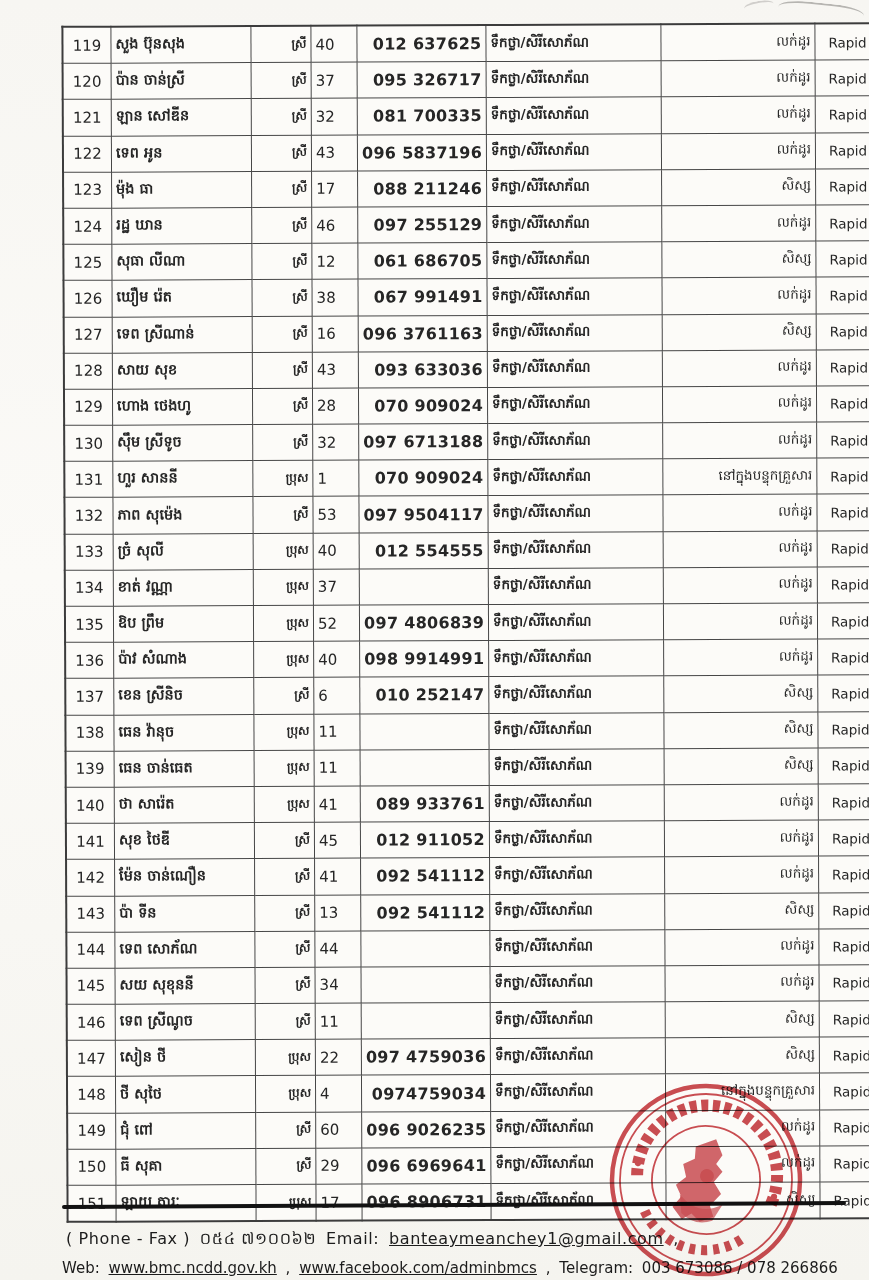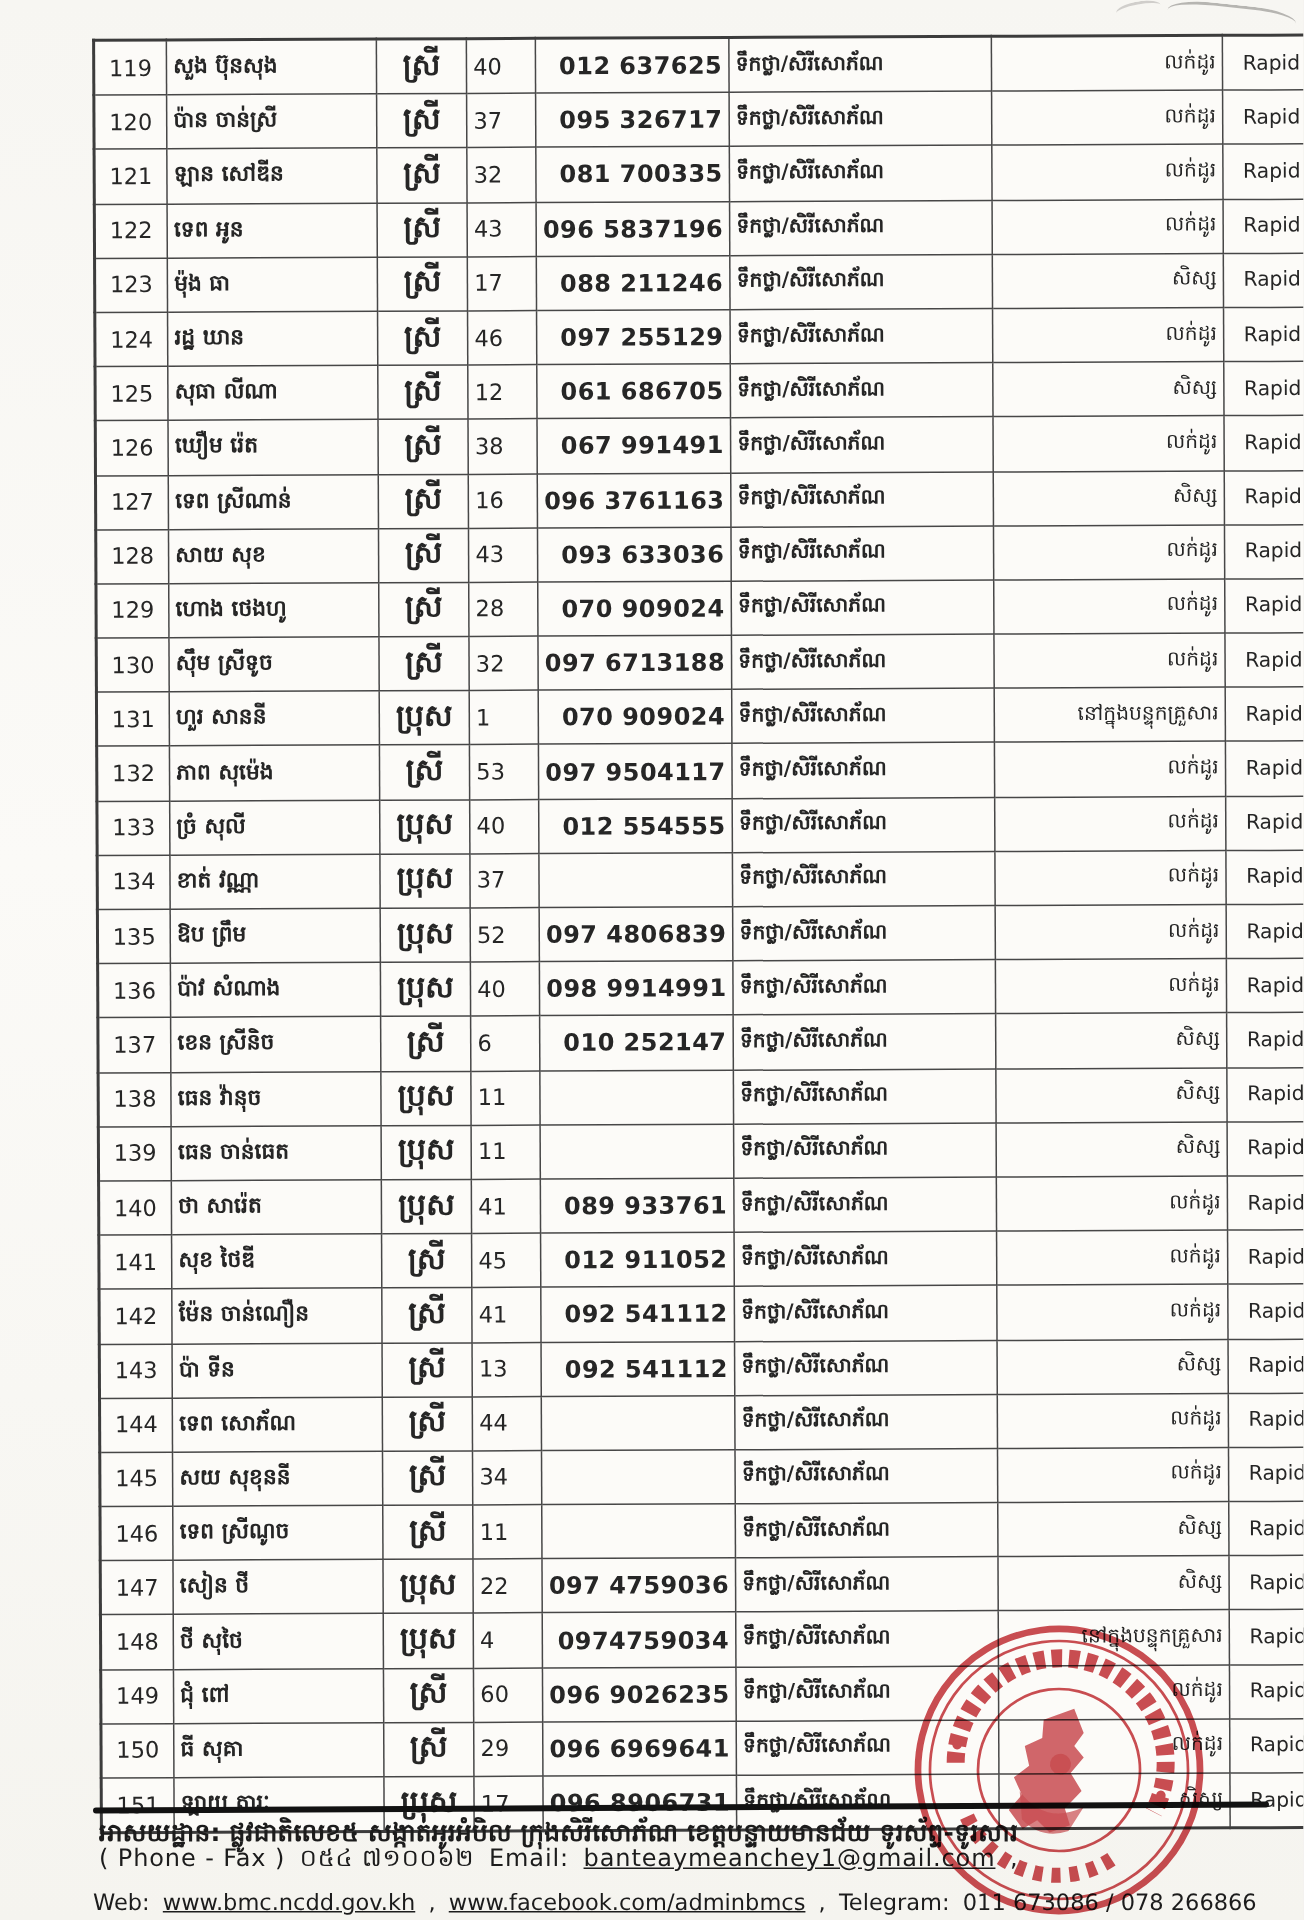--- a/index.html
+++ b/index.html
@@ -22,21 +22,21 @@
   table.records td{
     border:1.5px solid #474747;
     height:35.2px;
     padding:0 4px;
     overflow:hidden;white-space:nowrap;
     color:#262626;vertical-align:middle;
   }
   table.records{border:2.5px solid #3c3c3c;}
   .col-no{width:39px;text-align:center;font-size:15px;margin-top:28px;}
   .col-name{width:131px;font-weight:700;font-size:14.5px;padding-left:10px;}
-  .col-gender{width:51px;text-align:center;font-weight:700;font-size:20px;}
+  .col-gender{width:51px;text-align:right;font-weight:700;font-size:12px;}
   .col-age{width:37px;text-align:left;font-size:15px;}
   .col-phone{width:120px;text-align:right;font-size:16px;letter-spacing:.3px;font-weight:bold;}
   .col-location{width:166px;font-weight:700;font-size:13.5px;padding-left:8px;}
   .col-occupation{width:145px;font-weight:400;font-size:13.5px;padding-left:10px;text-align:right;}
   .col-test{width:87px;text-align:center;font-size:13.5px;color:#3d3d3d;}
   
   .footer-rule{
     position:absolute;left:62px;top:1203px;width:784px;height:4px;
     background:#121212;transform:rotate(-0.3deg);border-radius:2px;
   }
@@ -402,38 +402,37 @@
           <td class="col-phone">096 8906731</td>
           <td class="col-location">ទឹកថ្លា/សិរីសោភ័ណ</td>
           <td class="col-occupation">សិស្ស</td>
           <td class="col-test">Rapid Test</td>
         </tr>
       </tbody>
   </table>
 
   <div class="footer-rule"></div>
 
-  <div class="footer-line footer-address">អាសយដ្ឋាន: ផ្លូវជាតិលេខ៥ សង្កាត់អូរអំបិល ក្រុងសិរីសោភ័ណ ខេត្តបន្ទាយមានជ័យ ទូរស័ព្ទ-ទូរសារ</div>
 
   <div class="footer-line footer-phone">
     <span>( Phone - Fax )</span>
     <span>០៥៤ ៧១០០៦២</span>
     <span>Email:</span>
     <span class="u">banteaymeanchey1@gmail.com</span>
     <span>,</span>
   </div>
 
   <div class="footer-line footer-web">
     <span>Web:</span>
     <span class="u">www.bmc.ncdd.gov.kh</span>
     <span>,</span>
     <span class="u">www.facebook.com/adminbmcs</span>
     <span>,</span>
     <span>Telegram:</span>
-    <span>011 673086 / 078 266866</span>
+    <span>003 673086 / 078 266866</span>
   </div>
 
   <svg class="stamp" viewBox="0 0 200 200">
     <g fill="none" stroke="#c0272d">
       <circle cx="100" cy="100" r="94" stroke-width="4.5"></circle>
       <circle cx="100" cy="100" r="86" stroke-width="1.8"></circle>
       <circle cx="100" cy="100" r="54" stroke-width="1.8"></circle>
 
       <path d="M 32 112 A 70 70 0 1 1 168 112" stroke-width="12" stroke-dasharray="7 4.5" stroke-linecap="butt"></path>
       <path d="M 48 145 A 66 66 0 0 0 152 145" stroke-width="10" stroke-dasharray="6 6"></path>

